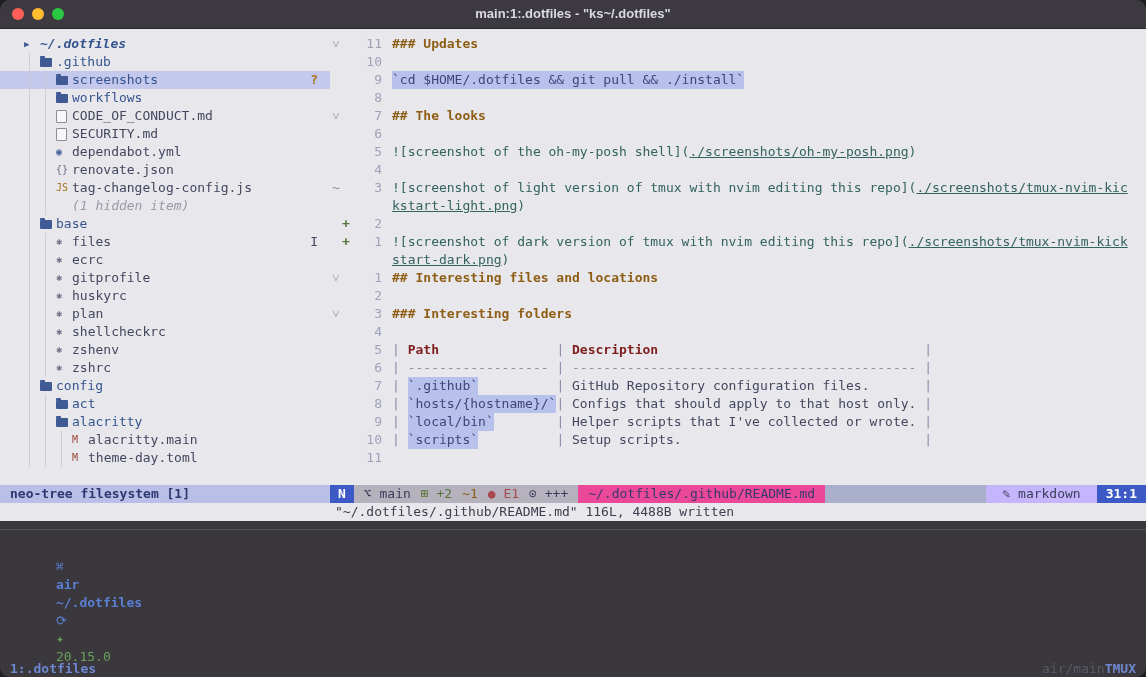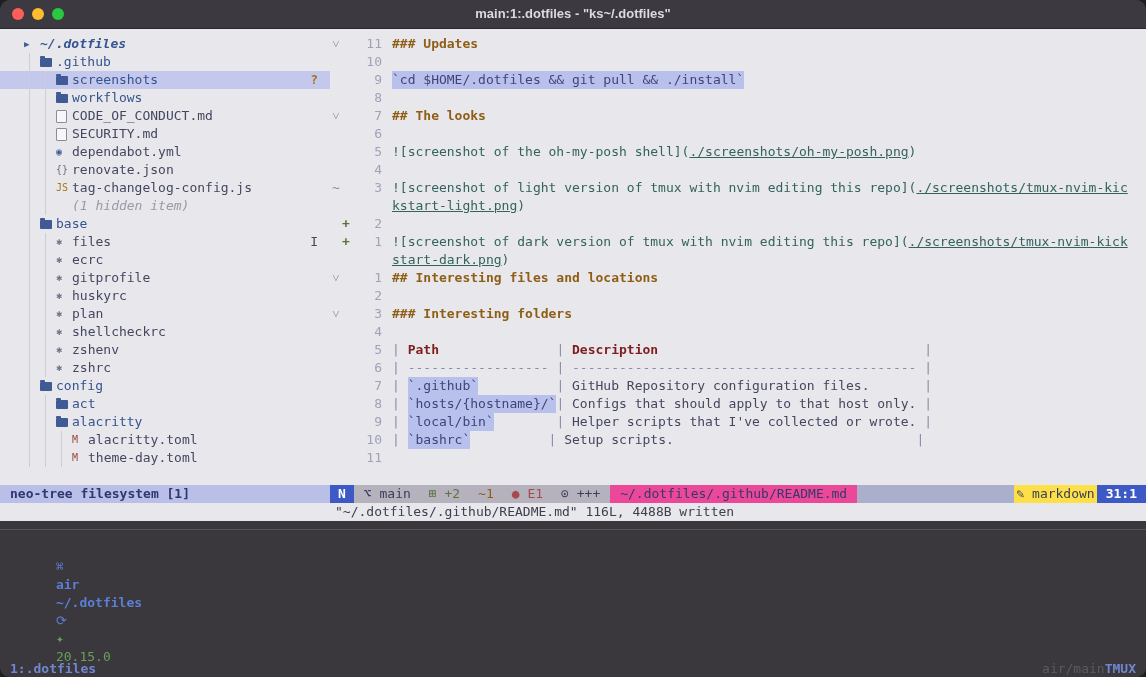--- a/index.html
+++ b/index.html
@@ -59,29 +59,29 @@
   .e-url{color:#33635c;text-decoration:underline;}
   .e-pipe{color:#8a8ea8;}
   .e-dash{color:#8a8ea8;}
   .e-th{color:#7f1d1d;font-weight:bold;}
   .e-txt{color:#45475f;}
   .cursorblk{display:inline-block;width:7px;height:16px;background:#7d86c4;margin-top:1px;}
 
   
   .statusline{height:18px;display:flex;background:#aab0cc;white-space:pre;align-items:stretch;}
   .sl-mode{background:#3d59c5;color:#fff;font-weight:bold;padding:0 8px;}
-  .sl-info{background:#b5b2bd;color:#3a3e5a;display:flex;gap:18px;padding:0 10px;}
+  .sl-info{background:#b5b2bd;color:#3a3e5a;display:flex;gap:10px;padding:0 10px;}
   .sl-branch{color:#3a3e5a;}
   .sl-add{color:#587539;}
   .sl-chg{color:#8f5e15;}
   .sl-err{color:#a8484f;}
   .sl-misc{color:#3a3e5a;}
   .sl-path{background:#ec4899;color:#333a6a;padding:0 10px;}
   .sl-fill{flex:1;}
-  .sl-ft{background:#fde047;color:#3a3e5a;padding:0 2px;}
+  .sl-ft{background:#c4b5fd;color:#3a3e5a;padding:0 16px;}
   .sl-pos{background:#3d59c5;color:#fff;font-weight:bold;padding:0 9px;}
 
   
   .cmdline{height:18px;background:#e7e7ec;color:#3f404e;padding-left:335px;white-space:pre;}
 
   
   .term{height:157px;background:#3a383d;position:relative;}
   .pane-sep{border-top:1px solid #56545b;margin-top:8px;}
   .promptline{margin-top:10px;padding-left:9px;white-space:pre;}
   .p-blue{color:#5b7fd4;}
@@ -126,21 +126,21 @@
           <div class="trow"><span class="guide"></span><span class="guide"></span><span class="ticon i-glyph g-dim">✱</span><span class="lbl-file">ecrc</span></div>
           <div class="trow"><span class="guide"></span><span class="guide"></span><span class="ticon i-glyph g-dim">✱</span><span class="lbl-file">gitprofile</span></div>
           <div class="trow"><span class="guide"></span><span class="guide"></span><span class="ticon i-glyph g-dim">✱</span><span class="lbl-file">huskyrc</span></div>
           <div class="trow"><span class="guide"></span><span class="guide"></span><span class="ticon i-glyph g-dim">✱</span><span class="lbl-file">plan</span></div>
           <div class="trow"><span class="guide"></span><span class="guide"></span><span class="ticon i-glyph g-dim">✱</span><span class="lbl-file">shellcheckrc</span></div>
           <div class="trow"><span class="guide"></span><span class="guide"></span><span class="ticon i-glyph g-dim">✱</span><span class="lbl-file">zshenv</span></div>
           <div class="trow"><span class="guide"></span><span class="guide"></span><span class="ticon i-glyph g-dim">✱</span><span class="lbl-file">zshrc</span></div>
           <div class="trow"><span class="guide"></span><span class="ticon"><span class="i-folder"></span></span><span class="lbl-folder">config</span></div>
           <div class="trow"><span class="guide"></span><span class="guide"></span><span class="ticon"><span class="i-folder"></span></span><span class="lbl-folder">act</span></div>
           <div class="trow"><span class="guide"></span><span class="guide"></span><span class="ticon"><span class="i-folder"></span></span><span class="lbl-folder">alacritty</span></div>
-          <div class="trow"><span class="guide"></span><span class="guide"></span><span class="guide"></span><span class="ticon i-glyph g-red">M</span><span class="lbl-file">alacritty.toml</span></div>
+          <div class="trow"><span class="guide"></span><span class="guide"></span><span class="guide"></span><span class="ticon i-glyph g-red">M</span><span class="lbl-file">alacritty.main</span></div>
           <div class="trow"><span class="guide"></span><span class="guide"></span><span class="guide"></span><span class="ticon i-glyph g-red">M</span><span class="lbl-file">theme-day.toml</span></div>
         </div>
       <div class="tree-status">neo-tree filesystem [1]</div>
     </div>
     <div class="right">
       <div id="editor">
           <div class="erow"><span class="e-fold">˅</span><span class="e-sign"></span><span class="e-num">11</span><span class="e-gap"></span><span class="e-h">### Updates</span></div>
           <div class="erow"><span class="e-fold"></span><span class="e-sign"></span><span class="e-num">10</span><span class="e-gap"></span></div>
           <div class="erow"><span class="e-fold"></span><span class="e-sign"></span><span class="e-num">9</span><span class="e-gap"></span><span class="e-code">`cd $HOME/.dotfiles &amp;&amp; git pull &amp;&amp; ./install`</span></div>
           <div class="erow"><span class="e-fold"></span><span class="e-sign"></span><span class="e-num">8</span><span class="e-gap"></span></div>
@@ -155,21 +155,21 @@
           <div class="erow"><span class="e-fold"></span><span class="e-sign"></span><span class="e-num"></span><span class="e-gap"></span><span class="e-url">start-dark.png</span><span class="e-link">)</span></div>
           <div class="erow"><span class="e-fold">˅</span><span class="e-sign"></span><span class="e-num">1</span><span class="e-gap"></span><span class="e-h">## Interesting files and locations</span></div>
           <div class="erow"><span class="e-fold"></span><span class="e-sign"></span><span class="e-num">2</span><span class="e-gap"></span></div>
           <div class="erow"><span class="e-fold">˅</span><span class="e-sign"></span><span class="e-num">3</span><span class="e-gap"></span><span class="e-h">### Interesting folders</span></div>
           <div class="erow"><span class="e-fold"></span><span class="e-sign"></span><span class="e-num">4</span><span class="e-gap"></span></div>
           <div class="erow"><span class="e-fold"></span><span class="e-sign"></span><span class="e-num">5</span><span class="e-gap"></span><span class="e-pipe">| </span><span class="e-th">Path</span><span class="e-txt">               </span><span class="e-pipe">| </span><span class="e-th">Description</span><span class="e-txt">                                  </span><span class="e-pipe">|</span></div>
           <div class="erow"><span class="e-fold"></span><span class="e-sign"></span><span class="e-num">6</span><span class="e-gap"></span><span class="e-pipe">| </span><span class="e-dash">------------------ </span><span class="e-pipe">| </span><span class="e-dash">-------------------------------------------- </span><span class="e-pipe">|</span></div>
           <div class="erow"><span class="e-fold"></span><span class="e-sign"></span><span class="e-num">7</span><span class="e-gap"></span><span class="e-pipe">| </span><span class="e-code">`.github`</span><span class="e-txt">          </span><span class="e-pipe">| </span><span class="e-txt">GitHub Repository configuration files.       </span><span class="e-pipe">|</span></div>
           <div class="erow"><span class="e-fold"></span><span class="e-sign"></span><span class="e-num">8</span><span class="e-gap"></span><span class="e-pipe">| </span><span class="e-code">`hosts/{hostname}/`</span><span class="e-pipe">| </span><span class="e-txt">Configs that should apply to that host only. </span><span class="e-pipe">|</span></div>
           <div class="erow"><span class="e-fold"></span><span class="e-sign"></span><span class="e-num">9</span><span class="e-gap"></span><span class="e-pipe">| </span><span class="e-code">`local/bin`</span><span class="e-txt">        </span><span class="e-pipe">| </span><span class="e-txt">Helper scripts that I've collected or wrote. </span><span class="e-pipe">|</span></div>
-          <div class="erow"><span class="e-fold"></span><span class="e-sign"></span><span class="e-num">10</span><span class="e-gap"></span><span class="e-pipe">| </span><span class="e-code">`bashrc`</span><span class="e-txt">          </span><span class="e-pipe">| </span><span class="e-txt">Setup scripts.                               </span><span class="e-pipe">|</span></div>
+          <div class="erow"><span class="e-fold"></span><span class="e-sign"></span><span class="e-num">10</span><span class="e-gap"></span><span class="e-pipe">| </span><span class="e-code">`scripts`</span><span class="e-txt">          </span><span class="e-pipe">| </span><span class="e-txt">Setup scripts.                               </span><span class="e-pipe">|</span></div>
           <div class="erow"><span class="e-fold"></span><span class="e-sign"></span><span class="e-num">11</span><span class="e-gap"></span></div>
         </div>
       <div class="statusline">
         <span class="sl-mode">N</span>
         <span class="sl-info">
           <span class="sl-branch">⌥ main</span>
           <span class="sl-add">⊞ +2</span>
           <span class="sl-chg">~1</span>
           <span class="sl-err">● E1</span>
           <span class="sl-misc">⊙ +++</span>

